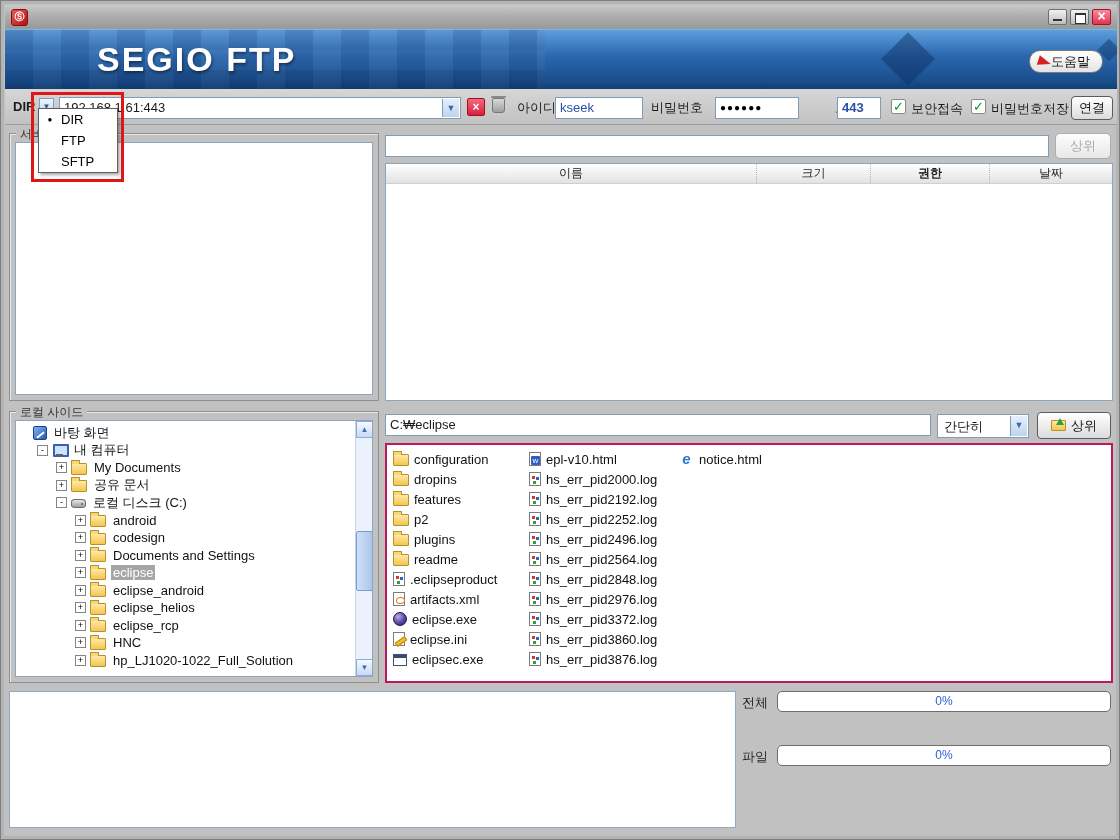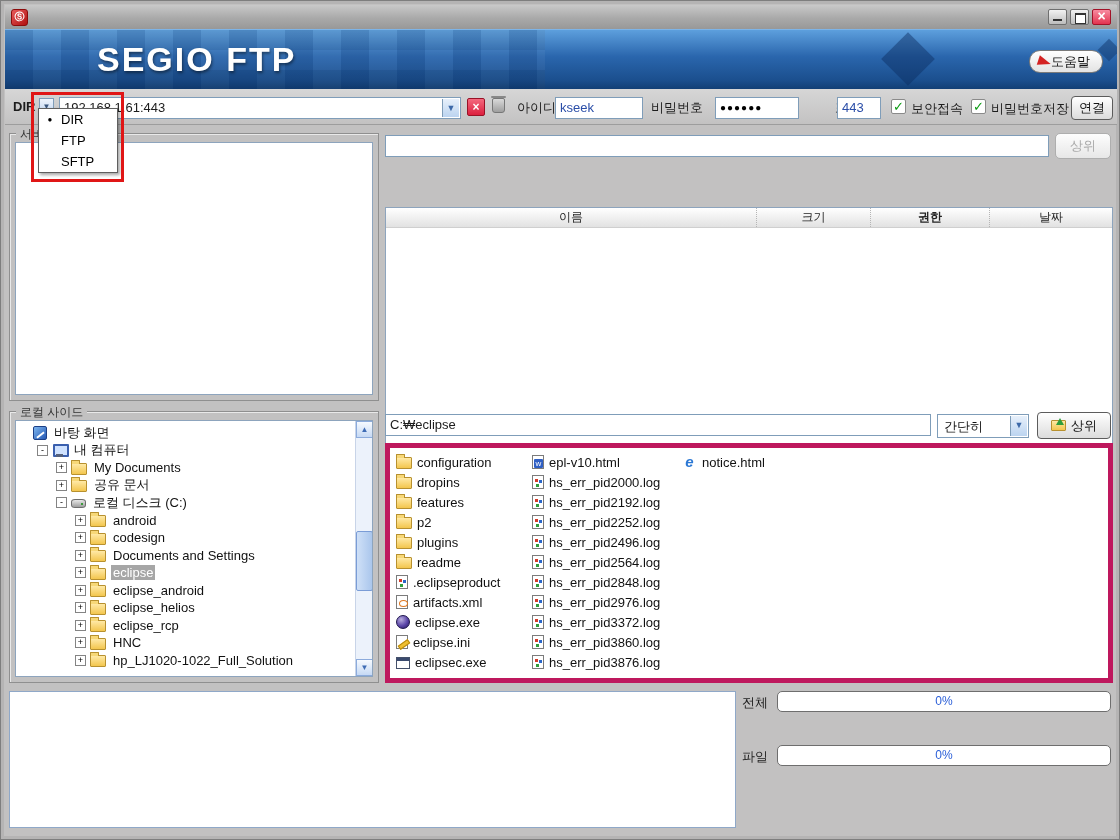--- a/index.html
+++ b/index.html
@@ -65,21 +65,21 @@
     background:linear-gradient(#f4697e,#dc1f3e); border:1px solid #991226; border-radius:2px;
     color:#fff; font-weight:bold; font-size:12px; text-align:center; line-height:16px; cursor:pointer; }
   .trash { position:absolute; left:487px; top:9px; width:13px; height:15px;
     background:linear-gradient(#d9d9d9,#9f9f9f); border:1px solid #777; border-radius:2px 2px 3px 3px; cursor:pointer; }
   .trash::before { content:""; position:absolute; left:-2px; top:-3px; width:15px; height:2px; background:#888; border-radius:1px; }
   .id-label { left:512px; top:10px; }
   .id-input { left:550px; top:8px; width:88px; color:#2b4ea8; }
   .pw-label { left:646px; top:10px; }
   .pw-input { left:710px; top:8px; width:84px; font-size:10px; letter-spacing:1px; color:#000; line-height:16px; }
   .port-label { left:802px; top:10px;margin-left:28px; }
-  .port-input { left:832px; top:8px; width:44px; color:#2b4ea8; }
+  .port-input { left:832px; top:8px; width:44px; color:#2b4ea8;font-weight:bold; }
   .chk { position:absolute; width:15px; height:15px; background:#fff; border:1px solid #8a8a8a;
     border-radius:2px; color:#0b9b13; font-weight:bold; font-size:13px; line-height:13px; text-align:center; cursor:pointer; }
   .chk1 { left:886px; top:10px; }
   .chk1-label { left:906px; top:11px; }
   .chk2 { left:966px; top:10px; }
   .chk2-label { left:986px; top:11px; }
   .connect-btn { position:absolute; left:1066px; top:7px; width:42px; height:24px;
     border:1px solid #5c5c5c; border-radius:4px; background:linear-gradient(#ffffff,#dcdcdc);
     font-size:13px; color:#111; cursor:pointer; }
 
@@ -101,38 +101,38 @@
   .local-box { left:8px; top:410px; width:370px; height:272px; }
   .tree-area { position:absolute; left:5px; top:8px; right:5px; bottom:5px;
     background:#fff; border:1px solid #8da4bd; overflow:hidden; }
 
   
   .r-path { left:384px; top:134px; width:664px; }
   .r-up { position:absolute; left:1054px; top:132px; width:56px; height:26px;
     border:1px solid #aeaeae; border-radius:5px; background:linear-gradient(#fdfdfd,#e7e7e7);
     color:#a9a9a9; font-size:13px; cursor:pointer; }
   .r-list { position:absolute; left:384px; top:162px; width:728px; height:238px;
-    background:#fff; border:1px solid #8da4bd;margin-top:44px; }
+    background:#fff; border:1px solid #8da4bd; }
   .r-header { display:flex; height:20px; border-bottom:1px solid #cfcfcf;
     background:linear-gradient(#ffffff,#e2e2e2); }
   .hcol { font-size:12px; color:#222; text-align:center; line-height:19px;
     border-left:1px dotted #b5b5b5; cursor:pointer; }
   .hcol.c0 { width:370px; border-left:none; }
   .hcol.c1 { width:114px; } .hcol.c2 { width:119px;font-weight:bold; } .hcol.c3 { flex:1; }
 
   
   .l-path { left:384px; top:413px; width:546px; }
   .view-combo { position:absolute; left:936px; top:413px; width:92px; height:24px;
     background:#fff; border:1px solid #7f9db9; font-size:13px; color:#111;
     padding:3px 20px 0 6px; cursor:pointer; }
   .l-up { position:absolute; left:1036px; top:411px; width:74px; height:27px;
     border:1px solid #5c5c5c; border-radius:4px; background:linear-gradient(#ffffff,#dcdcdc);
     font-size:13px; color:#111; display:flex; align-items:center; justify-content:center; gap:5px; cursor:pointer; }
   .l-list { position:absolute; left:384px; top:442px; width:728px; height:240px;
-    background:#fff; border:5px solid #be185d; display:flex; padding:4px 0 0 6px; }
+    background:#fff; border:2px solid #be185d; display:flex; padding:4px 0 0 6px; }
   .fcol { width:136px; }
   .fcol.w2 { width:150px; }
   .file-item { height:20px; display:flex; align-items:center; gap:5px; font-size:13px;
     color:#111; white-space:nowrap; cursor:pointer; }
 
   
   .tree-row { height:17.5px; display:flex; align-items:center; font-size:13px; color:#111;
     white-space:nowrap; cursor:pointer; }
   .expander { width:11px; height:11px; border:1px solid #848484; background:#fff;
     font-size:9px; line-height:9px; text-align:center; color:#000; margin-right:4px; flex:none; }

